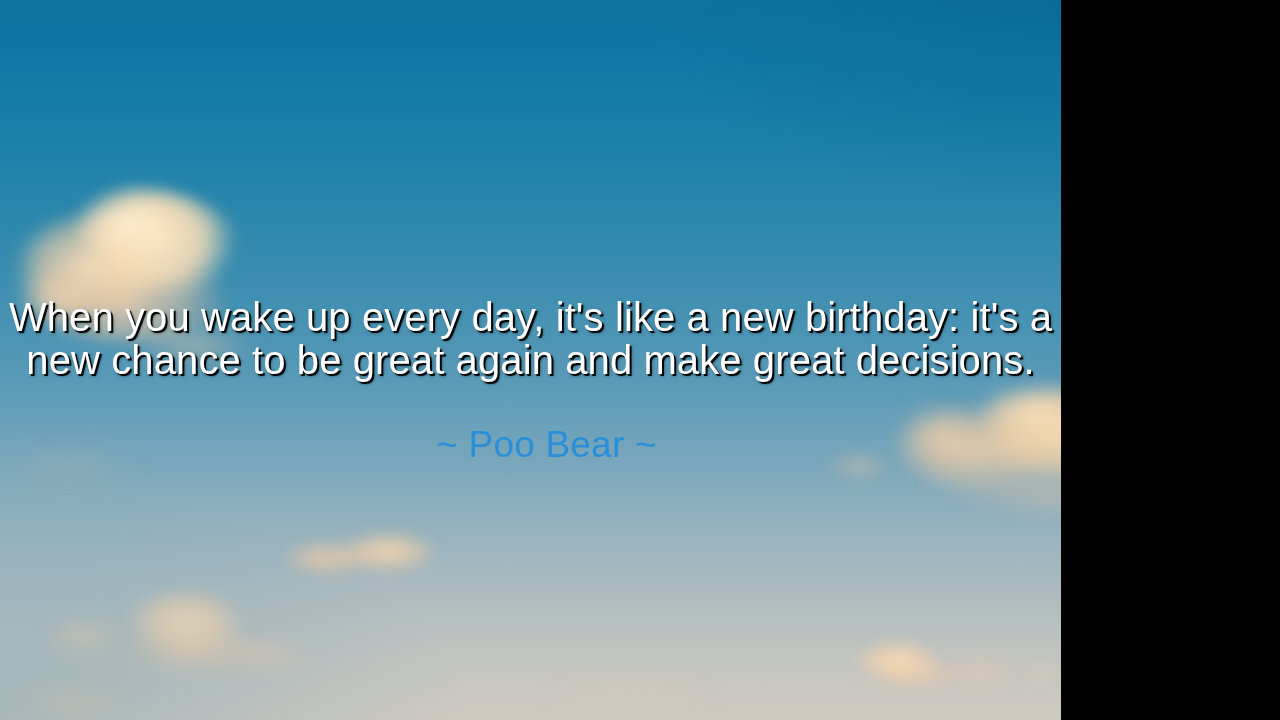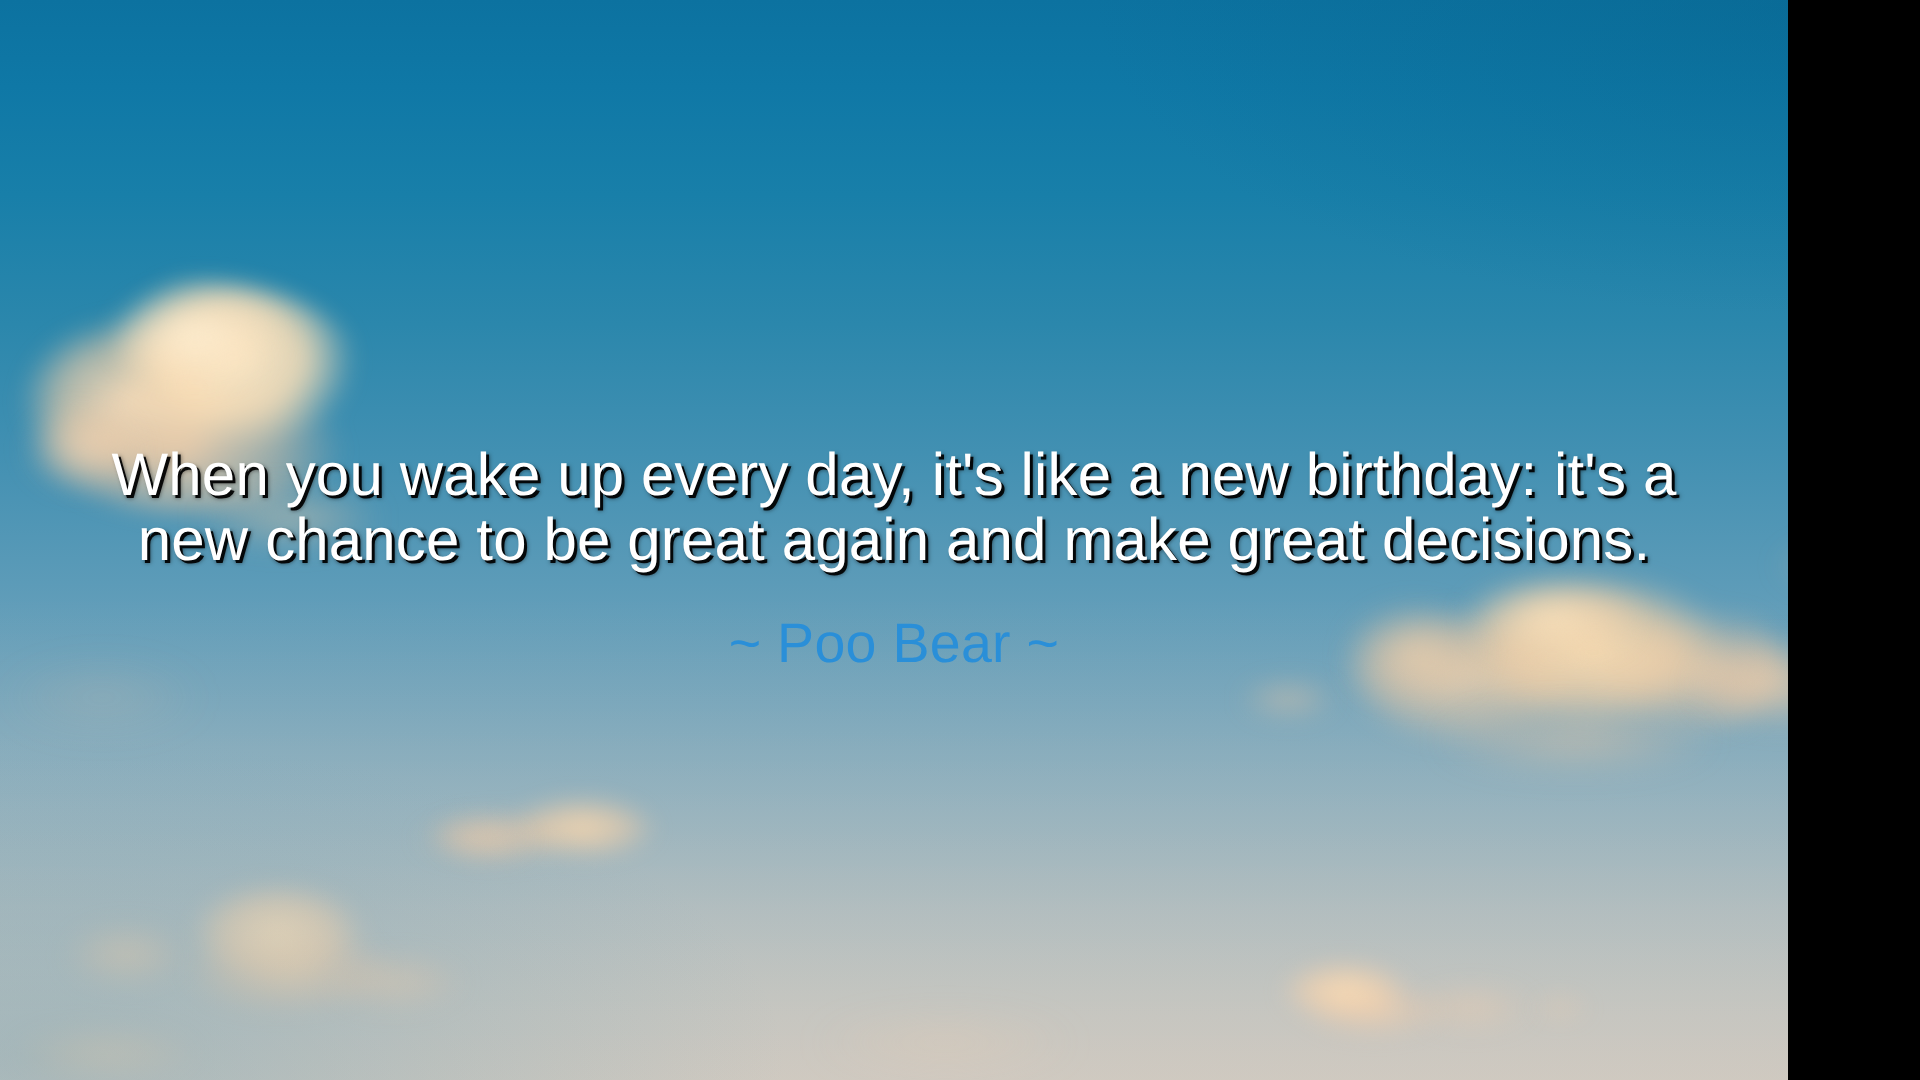--- a/index.html
+++ b/index.html
@@ -3,21 +3,21 @@
 <meta charset="utf-8">
 <style>
   html, body {
     margin: 0;
     padding: 0;
     background: #000;
   }
 
   #quote-card {
     position: relative;
-    width: 1192px;
+    width: 1061px;
     height: 720px;
     overflow: hidden;
     font-family: "Liberation Sans", sans-serif;
   }
 
   
   .sky {
     position: absolute;
     inset: 0;
     background: linear-gradient(
@@ -226,21 +226,21 @@
       2px 2px 3px rgba(0,0,0,0.55);
     white-space: pre-line;
   }
 
   .attribution {
     position: absolute;
     top: 408px;
     left: 50%;
     transform: translateX(-50%);
     width: 800px;
-    margin: 0;
+    margin: 16px;
     text-align: center;
     font-size: 37px;
     line-height: 42px;
     font-weight: 400;
     color: #2a8fd8;
     letter-spacing: 0.2px;
   }
 </style>
 </head>
 <body>

